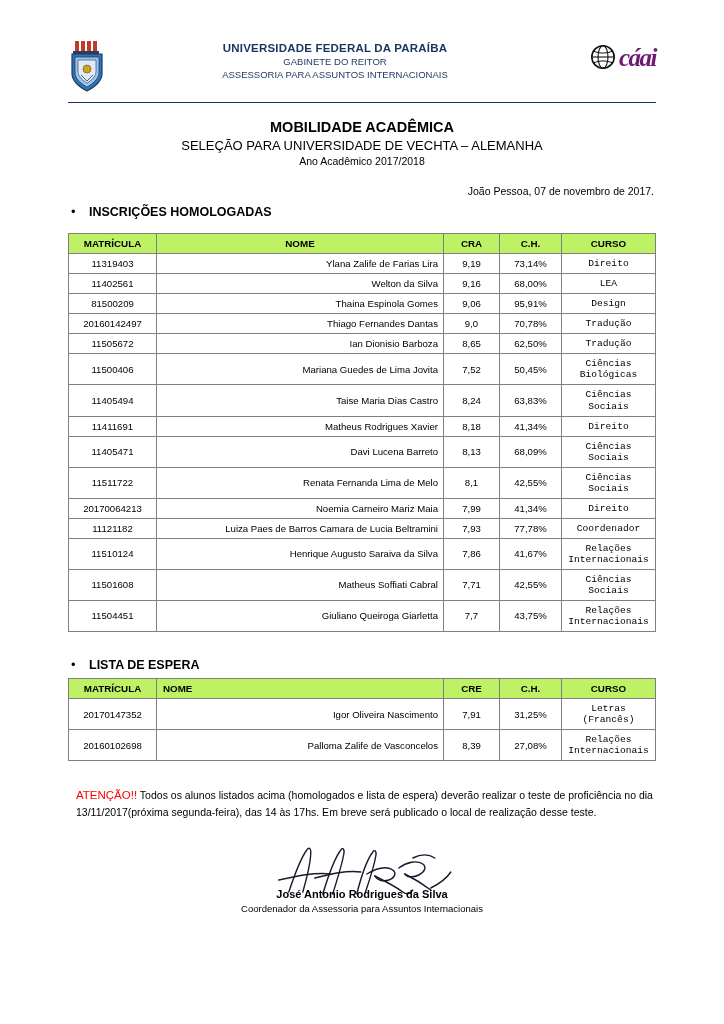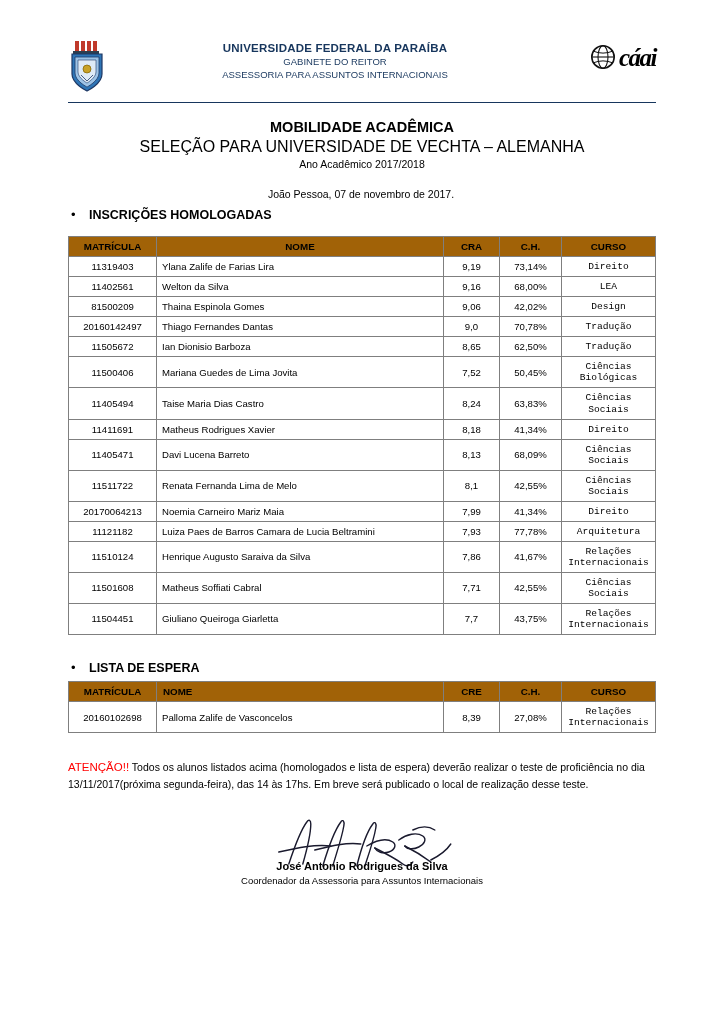--- a/index.html
+++ b/index.html
@@ -73,49 +73,49 @@
     width: 26px;
     height: 26px;
     margin-right: 3px;
   }
   .logo-word {
     font-family: "Liberation Serif", serif;
     font-size: 25px;
     font-weight: bold;
     font-style: italic;
     letter-spacing: -1.5px;
-    color: #000000;
+    color: #701a75;
     line-height: 1;
   }
   .hr-main {
     border: none;
     border-top: 1px solid #17365d;
     margin: 2px 0 0 0;
   }
 
   
   .title-block {
     text-align: center;
     margin-top: 16px;
   }
   .title-main {
     font-size: 14.5px;
     font-weight: bold;
     color: #000;
   }
   .title-sub1 {
-    font-size: 16px;
+    font-size: 13px;
     margin-top: 3px;
   }
   .title-sub2 {
     font-size: 10.5px;
     margin-top: 2px;
   }
   .place-date {
-    text-align: center;
+    text-align: right;
     font-size: 10.5px;
     margin-top: 18px;
     padding-right: 2px;
   }
 
   
   .bullet-head {
     display: flex;
     align-items: baseline;
     margin-top: 8px;
@@ -145,28 +145,28 @@
   }
   table.data th,
   table.data td {
     border: 1px solid #7f7f7f;
     font-size: 9.6px;
     padding: 4px 5px;
     vertical-align: middle;
     line-height: 1.15;
   }
   table.data th {
-    background: #a16207;
+    background: #bef264;
     font-weight: bold;
     text-align: center;
     font-size: 9.8px;
     padding: 4px 2px;
   }
   td.c-mat { text-align: center; }
-  td.c-nome { text-align: left; }
+  td.c-nome { text-align: right; }
   td.c-num { text-align: center; }
   td.c-ch { text-align: center; }
   td.c-curso { text-align: center; font-family: Liberation Mono, monospace; }
 
   .w-mat { width: 88px; }
   .w-nome { width: auto; }
   .w-cra { width: 56px; }
   .w-ch { width: 62px; }
   .w-curso { width: 94px; }
 
@@ -181,20 +181,21 @@
     width: 560px;
     text-align: left;
   }
 
   
   .atencao {
     font-size: 10.5px;
     line-height: 1.5;
     margin-top: 26px;
     width: 580px;
+    margin-left: 8px;
   }
   .atencao .red {
     color: #ff0000;
     font-weight: normal;
     font-size: 11.5px;
   }
 
   
   .sig-wrap {
     margin-top: 24px;
@@ -309,21 +310,21 @@
           <td class="c-mat">11402561</td>
           <td class="c-nome">Welton da Silva</td>
           <td class="c-num">9,16</td>
           <td class="c-ch">68,00%</td>
           <td class="c-curso">LEA</td>
         </tr>
         <tr>
           <td class="c-mat">81500209</td>
           <td class="c-nome">Thaina Espinola Gomes</td>
           <td class="c-num">9,06</td>
-          <td class="c-ch">42,02%</td>
+          <td class="c-ch">95,91%</td>
           <td class="c-curso">Design</td>
         </tr>
         <tr>
           <td class="c-mat">20160142497</td>
           <td class="c-nome">Thiago Fernandes Dantas</td>
           <td class="c-num">9,0</td>
           <td class="c-ch">70,78%</td>
           <td class="c-curso">Tradução</td>
         </tr>
         <tr>
@@ -373,21 +374,21 @@
           <td class="c-nome">Noemia Carneiro Mariz Maia</td>
           <td class="c-num">7,99</td>
           <td class="c-ch">41,34%</td>
           <td class="c-curso">Direito</td>
         </tr>
         <tr>
           <td class="c-mat">11121182</td>
           <td class="c-nome">Luiza Paes de Barros Camara de Lucia Beltramini</td>
           <td class="c-num">7,93</td>
           <td class="c-ch">77,78%</td>
-          <td class="c-curso">Arquitetura</td>
+          <td class="c-curso">Coordenador</td>
         </tr>
         <tr>
           <td class="c-mat">11510124</td>
           <td class="c-nome">Henrique Augusto Saraiva da Silva</td>
           <td class="c-num">7,86</td>
           <td class="c-ch">41,67%</td>
           <td class="c-curso">Relações Internacionais</td>
         </tr>
         <tr>
           <td class="c-mat">11501608</td>
@@ -422,20 +423,27 @@
       <thead>
         <tr>
           <th>MATRÍCULA</th>
           <th class="th-nome">NOME</th>
           <th>CRE</th>
           <th>C.H.</th>
           <th>CURSO</th>
         </tr>
       </thead>
       <tbody>
+        <tr>
+          <td class="c-mat">20170147352</td>
+          <td class="c-nome">Igor Oliveira Nascimento</td>
+          <td class="c-num">7,91</td>
+          <td class="c-ch">31,25%</td>
+          <td class="c-curso">Letras (Francês)</td>
+        </tr>
         <tr>
           <td class="c-mat">20160102698</td>
           <td class="c-nome">Palloma Zalife de Vasconcelos</td>
           <td class="c-num">8,39</td>
           <td class="c-ch">27,08%</td>
           <td class="c-curso">Relações Internacionais</td>
         </tr>
       </tbody>
     </table>
 

